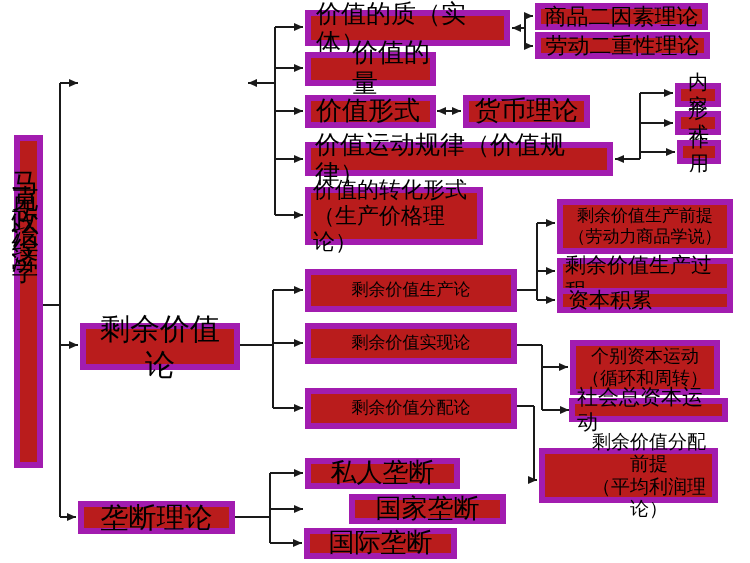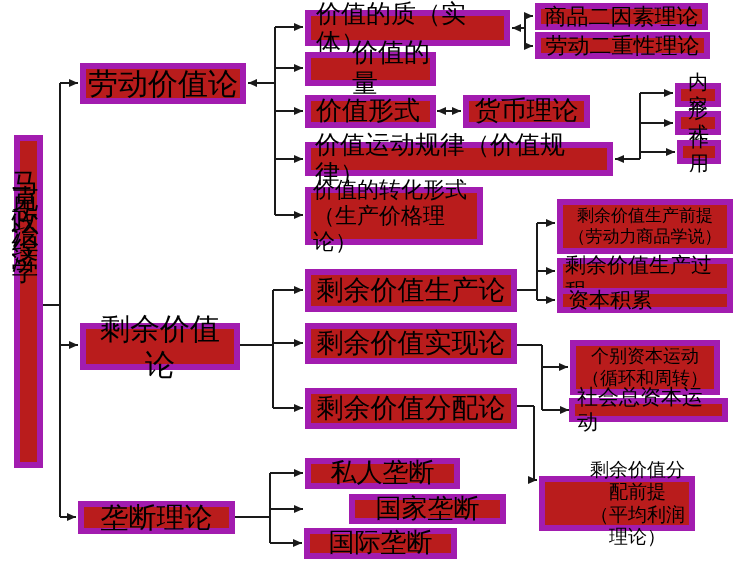--- a/index.html
+++ b/index.html
@@ -3,21 +3,21 @@
 <meta charset="utf-8">
 <style>
   html,body{margin:0;padding:0;background:#fff;}
   #canvas{position:relative;width:750px;height:563px;background:#ffffff;overflow:hidden;
           font-family:"Liberation Serif","DejaVu Serif",serif;color:#000;}
   #wires{position:absolute;left:0;top:0;width:750px;height:563px;}
   .box{position:absolute;box-sizing:border-box;background:#b91c1c;border:6px solid #a21caf;
        display:flex;align-items:center;justify-content:center;text-align:center;
        white-space:pre-line;line-height:1.18;color:#000;}
   .al{justify-content:flex-start;text-align:left;padding-left:5px;}
-  .f30{font-size:30px}.f28{font-size:28px}.f27{font-size:27px}.f26{font-size:26px}
+  .f30{font-size:30px}.f28{font-size:28px}.f27{font-size:17px}.f26{font-size:26px}
   .f25{font-size:25px}.f22{font-size:22px}.f21{font-size:21px}.f20{font-size:20px}
   .f19{font-size:19px}.f18{font-size:18px}.f17{font-size:17px}
   .vert{writing-mode:vertical-rl;text-orientation:upright;font-size:27px;letter-spacing:12px;
         line-height:25px;display:block;padding-top:10px;text-align:left;white-space:normal;}
 </style>
 </head>
 <body>
 
 <div id="canvas">
 
@@ -81,21 +81,20 @@
       <path d="M235,517 H270"></path>
       <path d="M270,473 V543"></path>
       <path d="M270,473 H303" marker-end="url(#arr)"></path>
       <path d="M270,509 H303" marker-end="url(#arr)"></path>
       <path d="M270,543 H302" marker-end="url(#arr)"></path>
     </g>
   </svg>
 
   <div class="box vert" style="left:14px;top:135px;width:29px;height:333px;">马克思政治经济学</div>
 
-  <div class="box f30" style="left:80px;top:63px;width:166px;height:41px;">劳动价值论</div>
   <div class="box f30" style="left:80px;top:323px;width:160px;height:47px;">剩余价值论</div>
   <div class="box f28" style="left:78px;top:501px;width:157px;height:33px;">垄断理论</div>
 
   <div class="box f25 al" style="left:305px;top:10px;width:205px;height:36px;">价值的质（实体）</div>
   <div class="box f26 al" style="left:305px;top:52px;width:131px;height:34px;padding-left:41px;">价值的量</div>
   <div class="box f26 al" style="left:305px;top:95px;width:131px;height:33px;">价值形式</div>
   <div class="box f26" style="left:463px;top:95px;width:127px;height:33px;">货币理论</div>
   <div class="box f25 al" style="left:305px;top:142px;width:308px;height:34px;padding-left:4px;">价值运动规律（价值规律）</div>
   <div class="box f22 al" style="left:305px;top:187px;width:178px;height:58px;padding-left:2px;">价值的转化形式
 （生产价格理论）</div>
@@ -113,20 +112,20 @@
 
   <div class="box f17" style="left:557px;top:199px;width:176px;height:55px;">剩余价值生产前提
 （劳动力商品学说）</div>
   <div class="box f21 al" style="left:557px;top:258px;width:176px;height:40px;padding-left:2px;">剩余价值生产过程</div>
   <div class="box f21 al" style="left:557px;top:288px;width:176px;height:25px;">资本积累</div>
 
   <div class="box f18" style="left:570px;top:340px;width:150px;height:55px;">个别资本运动
 （循环和周转）</div>
   <div class="box f21 al" style="left:569px;top:398px;width:159px;height:24px;padding-left:2px;">社会总资本运动</div>
 
-  <div class="box f19" style="left:539px;top:476px;width:156px;height:55px;padding-left:41px;">剩余价值分配前提
+  <div class="box f19" style="left:539px;top:448px;width:179px;height:55px;padding-left:41px;">剩余价值分配前提
 （平均利润理论）</div>
 
   <div class="box f26" style="left:305px;top:458px;width:155px;height:31px;">私人垄断</div>
   <div class="box f26" style="left:305px;top:494px;width:157px;height:30px;margin-left:44px;">国家垄断</div>
   <div class="box f26" style="left:304px;top:528px;width:153px;height:31px;">国际垄断</div>
 
 </div>
 
 </body></html>

